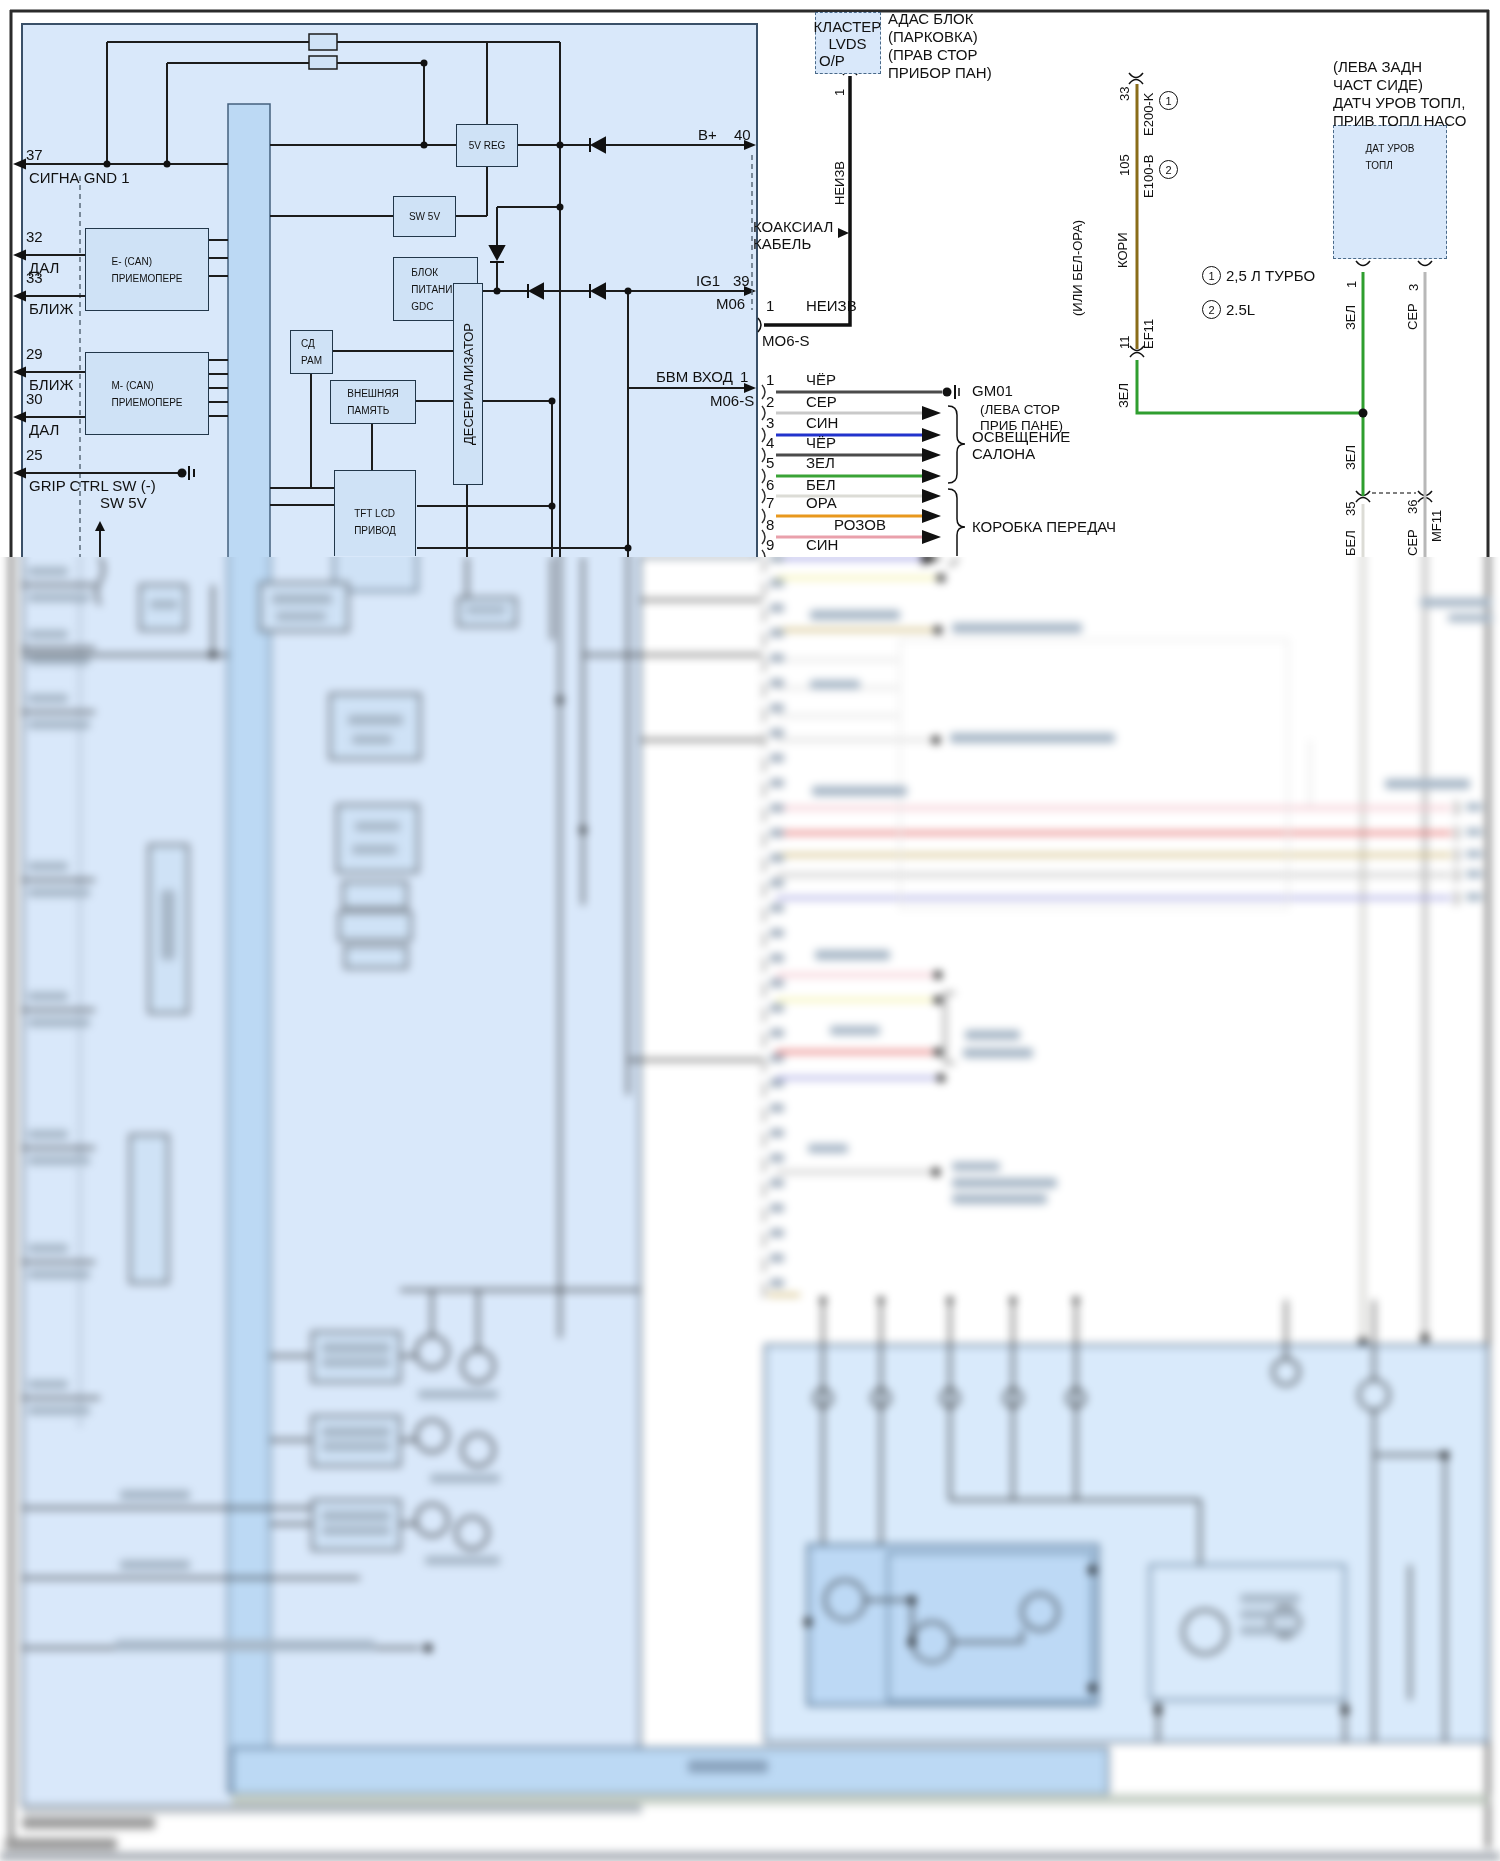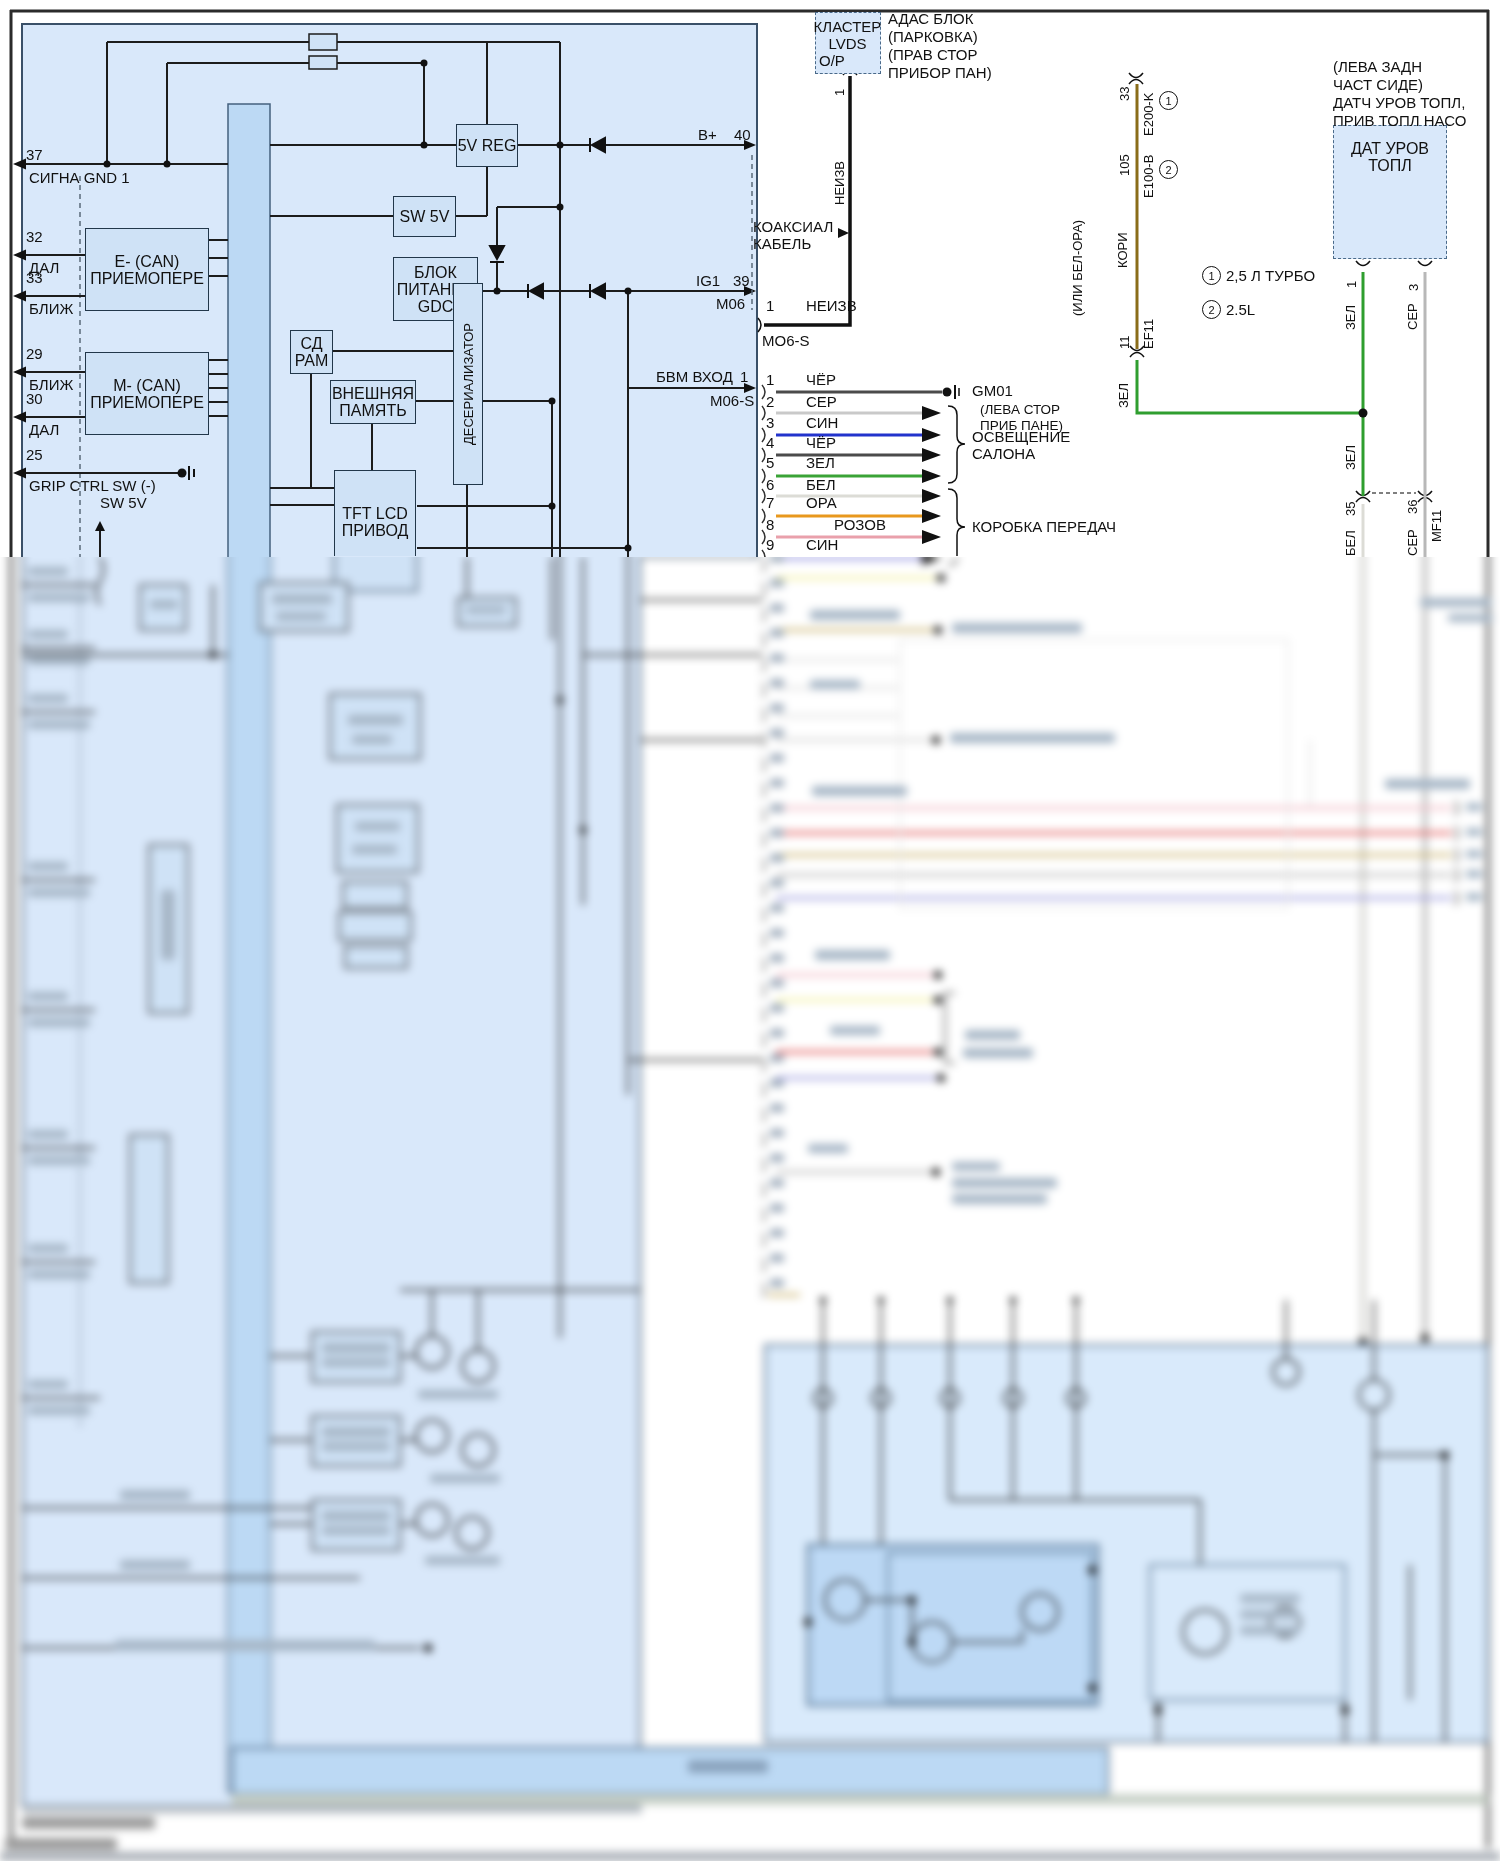--- a/index.html
+++ b/index.html
@@ -5,22 +5,22 @@
   html,body{margin:0;padding:0;background:#e8e8e8;}
   #stage{position:relative;width:1500px;height:1861px;background:#fff;overflow:hidden;
          font-family:"Liberation Sans", sans-serif;color:#111;}
   svg{position:absolute;left:0;top:0;}
   .t{position:absolute;font-size:15px;line-height:17px;white-space:nowrap;z-index:5;}
   .ml{white-space:pre-line;}
   .sm{font-size:13.5px;line-height:16px;}
   .rot{position:absolute;font-size:13px;line-height:13px;white-space:nowrap;
        transform:rotate(-90deg);transform-origin:0 0;z-index:5;}
   .box{position:absolute;background:#cfe2f6;border:1.5px solid #22374a;z-index:4;
-       display:flex;align-items:center;justify-content:center;text-align:center;
-       white-space:pre-line;font-size:16px;line-height:17px;}
+       display:flex;align-items:center;justify-content:center;text-align:left;
+       white-space:pre-line;font-size:10px;line-height:17px;}
   .box.dashed{border-style:dashed;background:#d9e8fa;border-color:#4a6a8a;}
   .boxv{position:absolute;background:#cfe2f6;border:1.5px solid #22374a;z-index:4;
         display:flex;align-items:center;justify-content:center;
         writing-mode:vertical-rl;transform:rotate(180deg);font-size:13px;}
   .circ{position:absolute;width:17px;height:17px;border:1.5px solid #111;border-radius:50%;
         font-size:11px;display:flex;align-items:center;justify-content:center;z-index:5;}
   .ra{text-align:right;}
   #blurwrap{position:absolute;left:0;top:557px;width:1500px;height:1304px;overflow:hidden;z-index:8;}
   #blurwrap svg{position:absolute;left:0;top:-557px;filter:blur(4px);}
 </style>

